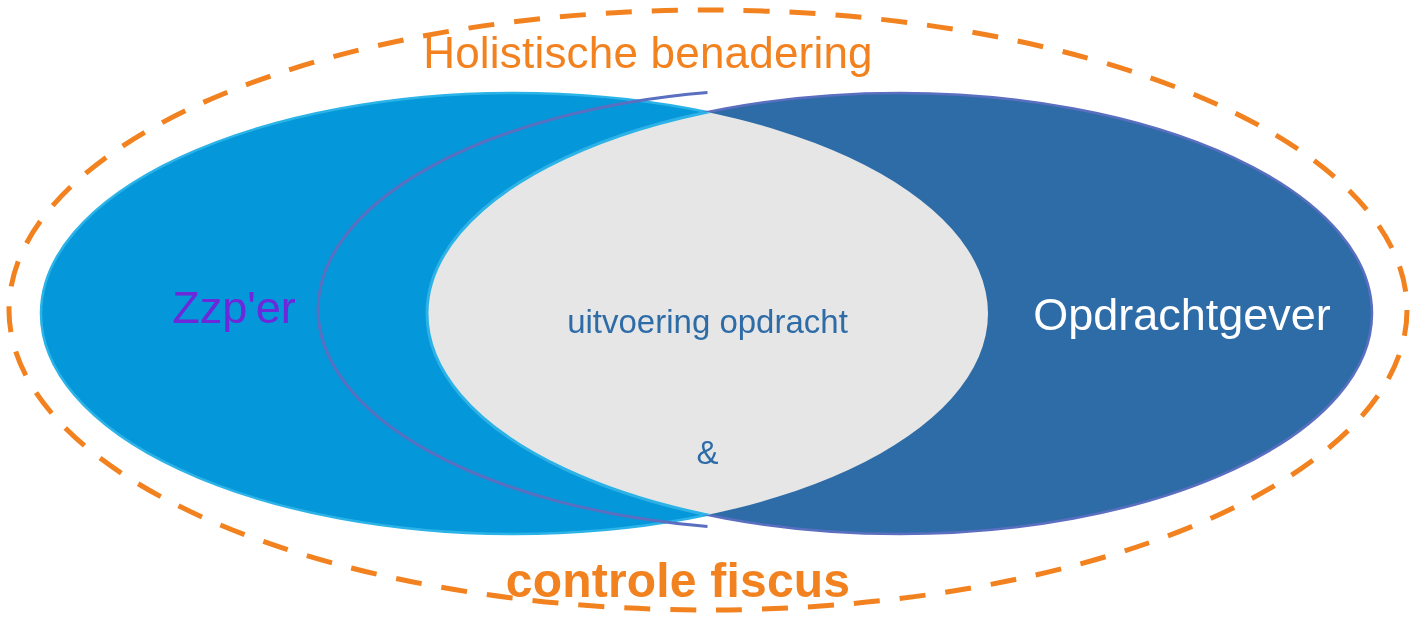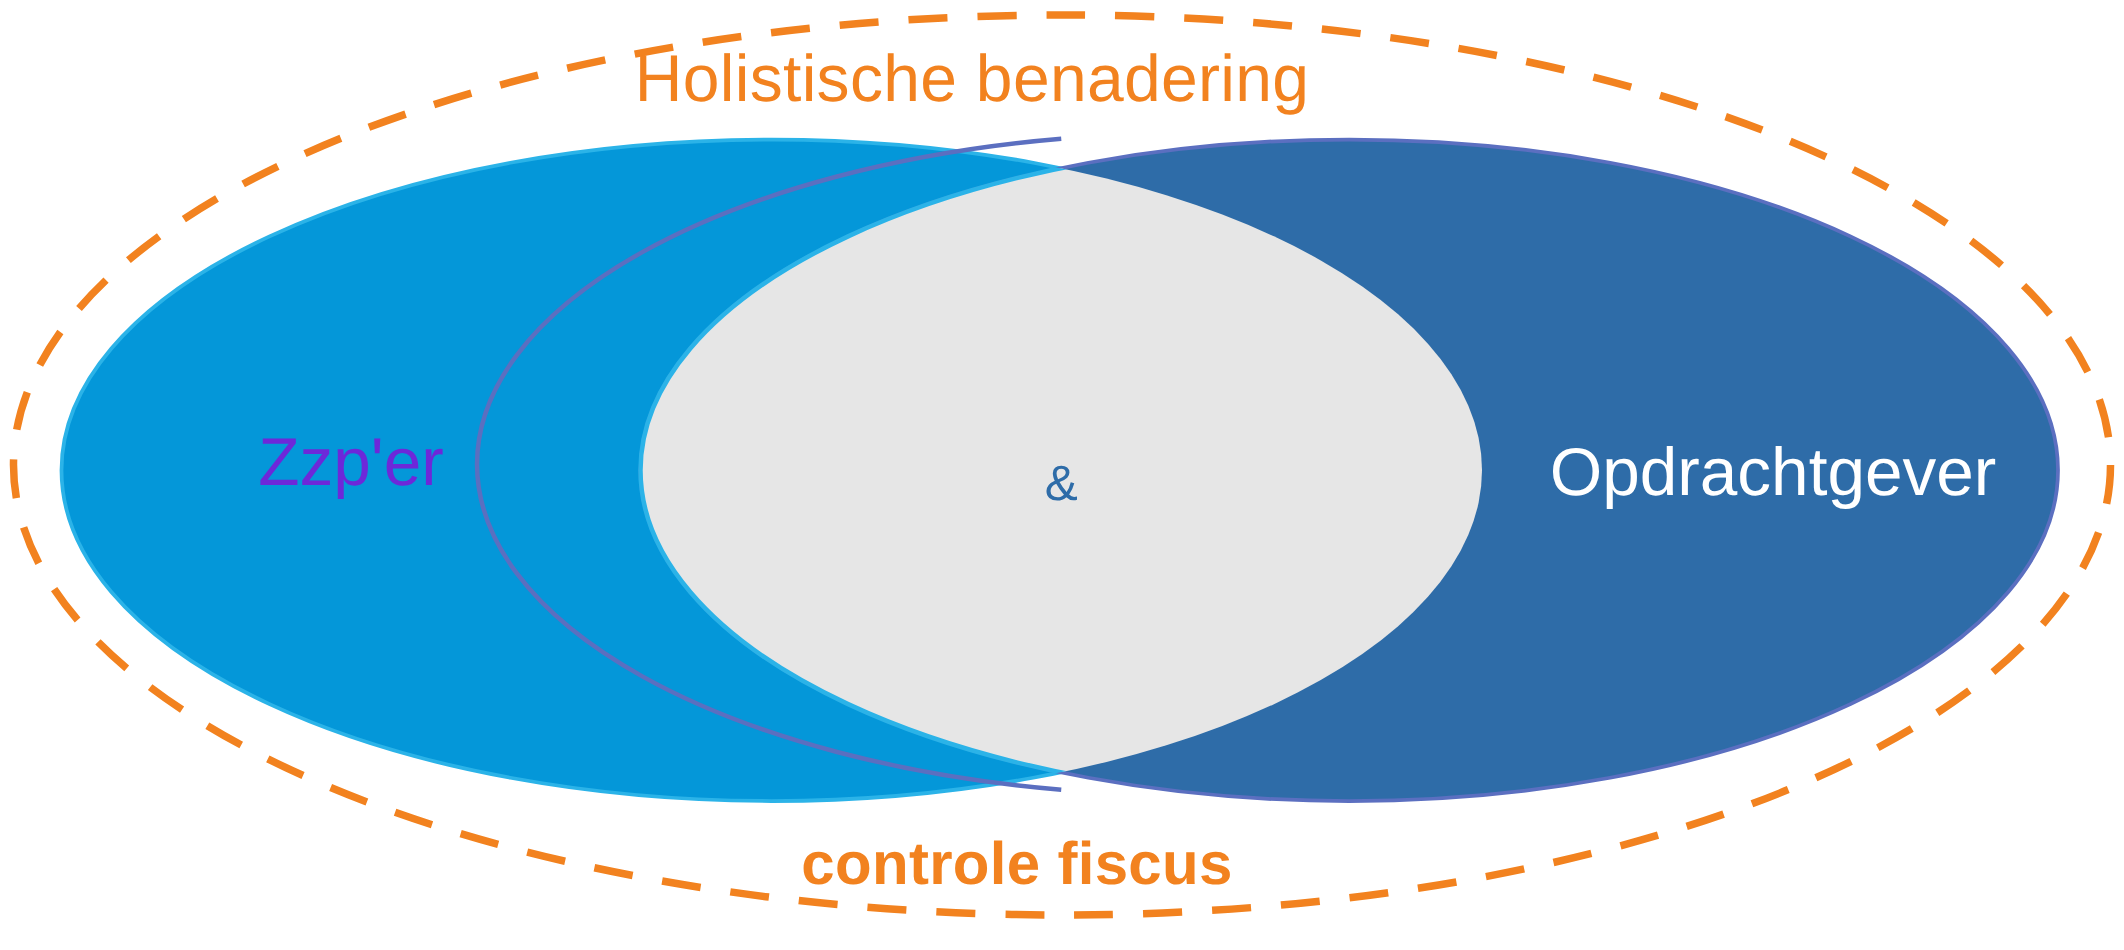--- a/index.html
+++ b/index.html
@@ -45,21 +45,21 @@
     width: 1296px;
     font-size: 44px;
     color: #F2821F;
     letter-spacing: 0.2px;
   }
   
   #fiscus-caption {
     left: 0;
     top: 553px;
     width: 1356px;
-    font-size: 40px;
+    font-size: 48px;
     font-weight: bold;
     color: #F2821F;
     letter-spacing: 0.2px;
   }
   
   #left-label {
     left: 41px;
     top: 281px;
     width: 386px;
     font-size: 45px;
@@ -112,19 +112,20 @@
     <path d="M 707.5 96.5 A 473.5 220.5 0 0 0 707.5 530.5" fill="none" stroke="#5B6FC0" stroke-width="3" transform="translate(0,-4)"></path>
   </svg>
 
   <div class="lbl" id="holistic-title">Holistische benadering</div>
 
   <div class="lbl" id="left-label">Zzp'er</div>
 
   <div class="lbl" id="right-label">Opdrachtgever</div>
 
   <div class="lbl" id="center-text">
+    <span class="line">uitvoering opdracht</span>
     <span class="line">&amp;</span>
     
   </div>
 
   <div class="lbl" id="fiscus-caption">controle fiscus</div>
 
 </div>
 
 </body></html>

